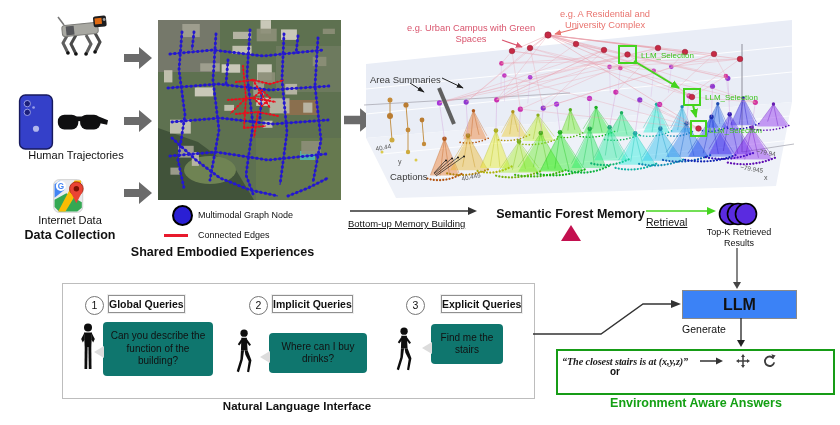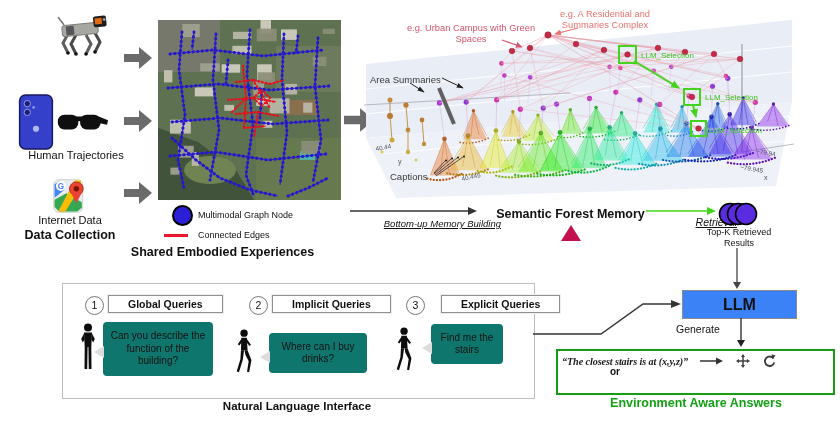--- a/index.html
+++ b/index.html
@@ -1,25 +1,25 @@
 <!DOCTYPE html>
 <html><head>
 <meta charset="utf-8">
 <style>
   html,body{margin:0;padding:0;background:#fff;}
   #fig{position:relative;width:840px;height:425px;background:#fff;overflow:hidden;
        font-family:"Liberation Sans",sans-serif;color:#111;}
   .abs{position:absolute;}
   .lbl{font-size:11px;text-align:center;line-height:1.15;}
   .caption{font-weight:bold;font-size:12.5px;text-align:center;}
-  .flowlbl{font-style:italic;text-decoration:underline;font-size:9.5px;text-align:right;margin-left:21px;}
+  .flowlbl{text-decoration:underline;font-size:9.5px;text-align:left;}
   .annot{font-size:9.3px;line-height:1.15;text-align:center;font-weight:bold;}
   .numcircle{width:17px;height:17px;border:1.5px solid #777;border-radius:50%;
              text-align:center;line-height:17px;font-size:10.5px;background:#fff;}
-  .qtitle{border:1px solid #909090;background:#fff;padding:2px 19px;font-weight:bold;
+  .qtitle{border:1px solid #909090;background:#fff;padding:2px 0;font-weight:bold;
           font-size:10.5px;white-space:nowrap;box-shadow:0 0 0 1px #eee;}
   .bubble{background:#0f766e;border-radius:4px;font-size:10px;text-align:center;
           display:flex;align-items:center;justify-content:center;line-height:1.25;}
   .bubble .tail{position:absolute;left:-9px;top:45%;width:0;height:0;
           border-top:6px solid transparent;border-bottom:6px solid transparent;
           border-right:10px solid #dcdcdc;}
   .serifline{font-family:"Liberation Serif",serif;font-style:italic;font-weight:600;
           font-size:10.2px;white-space:nowrap;color:#1a1a1a;letter-spacing:-0.1px;}
   .tri-up{width:0;height:0;border-left:10px solid transparent;border-right:10px solid transparent;}
 </style>
@@ -560,21 +560,21 @@
       <text x="14" y="147" transform="rotate(-10 14 147)">40.44</text>
       <text x="36" y="160" font-size="7">y</text>
       <text x="100" y="177" transform="rotate(-12 100 177)">40.445</text>
       <text x="394" y="149" transform="rotate(10 394 149)">−79.94</text>
       <text x="378" y="165" transform="rotate(10 378 165)">−79.945</text>
       <text x="402" y="176" font-size="7">x</text>
     </g>
   </svg>
 
   <div class="abs annot" style="left:404px;top:23px;width:134px;color:#d9556e;font-weight:normal">e.g. Urban Campus with Green Spaces</div>
-  <div class="abs annot" style="left:544px;top:9px;width:122px;color:#e9746f;font-weight:normal">e.g. A Residential and Summaries Complex</div>
+  <div class="abs annot" style="left:544px;top:9px;width:122px;color:#e9746f;font-weight:normal">e.g. A Residential and University Complex</div>
 
   <svg class="abs" style="left:350px;top:206px" width="128" height="10" viewBox="0 0 128 10">
     <line x1="0" y1="5" x2="118" y2="5" stroke="#333" stroke-width="1.3"></line>
     <polygon points="118,1 127,5 118,9" fill="#333"></polygon>
   </svg>
   <div class="abs flowlbl" style="left:348px;top:218px;width:132px">Bottom-up Memory Building</div>
 
   <div class="abs caption" style="left:488px;top:207px;width:165px">Semantic Forest Memory</div>
   <div class="abs tri-up" style="left:561px;top:225px;border-bottom:16px solid #c3104f"></div>
 
@@ -646,21 +646,21 @@
   <div class="abs caption" style="left:182px;top:400px;width:230px;font-size:11.5px">Natural Language Interface</div>
 
   <svg class="abs" style="left:531px;top:300px" width="152" height="40" viewBox="0 0 152 40">
     <polyline points="2,34 70,34 112,4 140,4" fill="none" stroke="#333" stroke-width="1.4"></polyline>
     <polygon points="140,0 150,4 140,8" fill="#333"></polygon>
   </svg>
 
   <div class="abs" style="left:682px;top:290px;width:113px;height:27px;background:#3b82f6;border:1px solid #8a8a8a;
               display:flex;align-items:center;justify-content:center;font-size:16px;font-weight:600">LLM</div>
 
-  <div class="abs" style="left:676px;top:323px;width:56px;text-align:left;font-size:10.5px">Generate</div>
+  <div class="abs" style="left:676px;top:323px;width:56px;text-align:center;font-size:10.5px">Generate</div>
   <svg class="abs" style="left:736px;top:318px" width="10" height="30" viewBox="0 0 10 30">
     <line x1="5" y1="0" x2="5" y2="24" stroke="#222" stroke-width="1.3"></line>
     <polygon points="1,22 9,22 5,29" fill="#222"></polygon>
   </svg>
 
   <div class="abs" style="left:556px;top:349px;width:275px;height:42px;border:2px solid #169c16;background:#fff">
     <div class="abs" style="left:4px;top:3px;display:flex;align-items:center;gap:12px">
       <span class="serifline">“The closest stairs is at (x,y,z)”</span>
       <svg width="24" height="8" viewBox="0 0 24 8">
         <line x1="0" y1="4" x2="17" y2="4" stroke="#333" stroke-width="1.5"></line>

